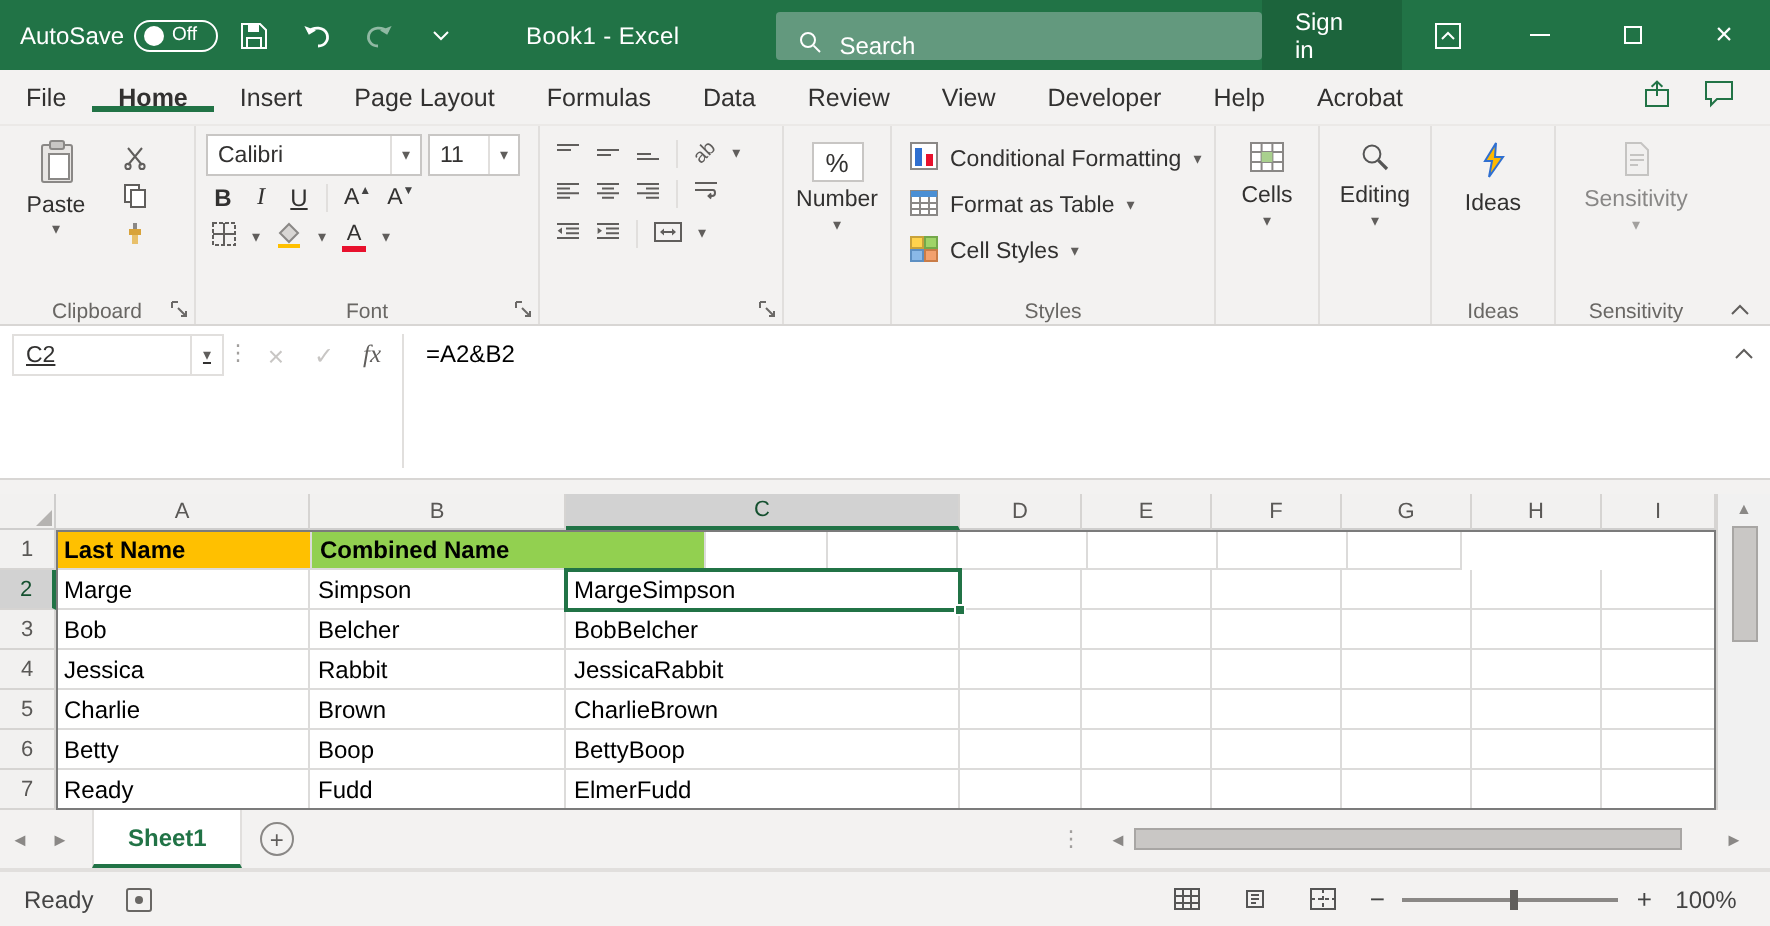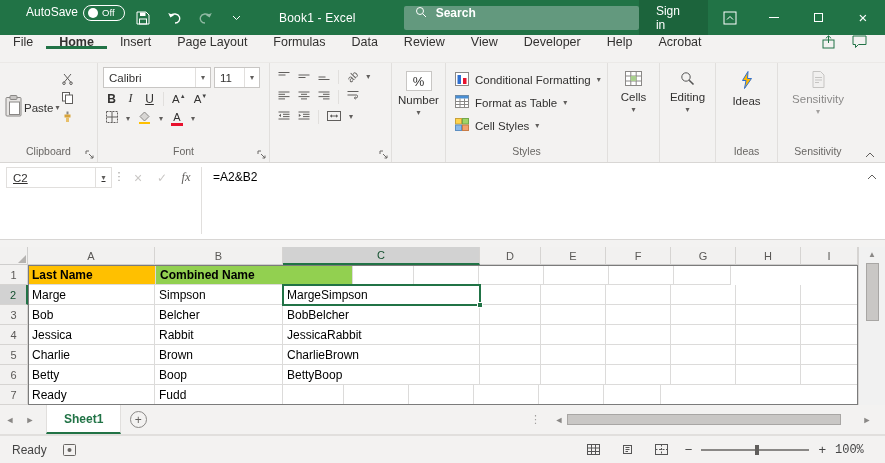--- a/index.html
+++ b/index.html
@@ -1,49 +1,49 @@
 <!DOCTYPE html>
 <html><head>
 <meta charset="utf-8">
 <style>
   *{margin:0;padding:0;box-sizing:border-box;}
   body{width:885px;height:463px;font-family:"Liberation Sans","DejaVu Sans",sans-serif;font-size:12px;color:#333;background:#fff;overflow:hidden;}
   .app{width:885px;height:463px;display:flex;flex-direction:column;background:#fff;overflow:hidden;}
 
   
   .titlebar{flex:0 0 35px;background:#217346;display:flex;align-items:center;color:#fff;font-size:12px;}
-  .tb-left{display:flex;gap:5px;padding-left:26px;}
+  .tb-left{display:flex;align-items:center;gap:5px;padding-left:10px;}
   .toggle{width:42px;height:16px;border:1px solid #fff;border-radius:9px;display:flex;align-items:center;padding:1px 4px;gap:4px;cursor:default;}
   .knob{width:10px;height:10px;border-radius:50%;background:#fff;}
   .tstate{font-size:9.5px;line-height:10px;}
   .tb-icon{width:26px;height:26px;display:flex;align-items:center;justify-content:center;}
   .dim{opacity:.5;}
   .tb-title{margin-left:30px;letter-spacing:.2px;white-space:nowrap;}
-  .search{margin-left:48px;width:243px;height:24px;background:#63997e;border-radius:2px;display:flex;align-items:flex-start;gap:9px;padding-left:11px;color:#fff;font-weight:bold;}
+  .search{margin-left:48px;width:243px;height:24px;background:#63997e;border-radius:2px;display:flex;align-items:flex-end;gap:9px;padding-left:11px;color:#fff;}
   .tb-right{margin-left:auto;display:flex;align-items:stretch;height:35px;}
   .signin{display:flex;align-items:center;padding:0 17px;background:rgba(0,0,0,.13);}
   .winbtn{width:46px;display:flex;align-items:center;justify-content:center;}
   .min-line{width:10px;height:1px;background:#fff;}
   .max-box{width:9px;height:9px;border:1px solid #fff;}
   .close-x{font-size:15px;line-height:15px;}
 
   
-  .tabsrow{flex:0 0 28px;background:#f3f2f1;display:flex;align-items:flex-start;font-size:12.5px;color:#323130;border-bottom:1px solid #ebe9e7;}
+  .tabsrow{flex:0 0 28px;background:#f3f2f1;display:flex;align-items:center;font-size:12.5px;color:#323130;border-bottom:1px solid #ebe9e7;}
   .rtab{display:flex;align-items:center;padding:0 13px;cursor:default;white-space:nowrap;}
   .rtab.selected{font-weight:bold;box-shadow:inset 0 -3px 0 #217346;}
   .tabs-right{margin-left:auto;display:flex;align-items:center;gap:16px;padding-right:18px;}
 
   
   .ribbon{flex:0 0 100px;background:#f3f2f1;display:flex;position:relative;border-bottom:1px solid #d8d6d4;}
   .rgroup{display:flex;flex-direction:column;border-right:1px solid #e1dfdd;position:relative;flex:0 0 auto;}
   .rg-content{flex:1;display:flex;padding:4px 5px 0;}
-  .rg-label{height:17px;display:flex;align-items:flex-start;justify-content:center;font-size:10.5px;color:#696764;}
+  .rg-label{height:17px;display:flex;align-items:flex-end;justify-content:center;font-size:10.5px;color:#696764;}
   .launcher{position:absolute;right:3px;bottom:3px;line-height:0;}
   .dd{font-size:8px;color:#605e5c;line-height:8px;}
-  .paste{width:46px;display:flex;flex-direction:row;align-items:center;gap:2px;padding-top:3px;}
+  .paste{width:46px;display:flex;flex-direction:column;align-items:center;gap:2px;padding-top:3px;}
   .paste .lbl{font-size:11.5px;color:#323130;}
   .clip-icons{display:flex;flex-direction:column;gap:6px;margin-left:8px;padding-top:5px;}
   .sicon{width:16px;height:13px;display:flex;align-items:center;justify-content:center;}
   .font-rows,.align-rows{display:flex;flex-direction:column;gap:1px;width:100%;}
   .combo-row{display:flex;gap:3px;}
   .combo{background:#fff;border:1px solid #c8c6c4;height:21px;display:flex;align-items:center;font-size:11.5px;color:#323130;}
   .combo .cv{flex:1;padding-left:5px;}
   .combo .cdd{width:15px;display:flex;align-items:center;justify-content:center;border-left:1px solid #e1dfdd;height:100%;}
   .icon-row{display:flex;align-items:center;gap:8px;padding-left:3px;height:19px;}
   .bi{font-size:12px;color:#323130;width:11px;text-align:center;}
@@ -117,21 +117,21 @@
   
   .statusbar{flex:1;background:#f3f2f1;display:flex;align-items:center;font-size:12px;color:#444;border-top:1px solid #e1dfdd;}
   .sb-mode{margin-left:12px;}
   .sb-icon{margin-left:16px;display:flex;}
   .sb-right{margin-left:auto;display:flex;align-items:center;gap:12px;padding-right:14px;}
   .viewbtn{display:flex;align-items:center;justify-content:center;width:22px;height:20px;}
   .zoomwrap{display:flex;align-items:center;gap:9px;}
   .zsym{font-size:13px;color:#444;}
   .zslider{width:108px;height:2px;background:#8a8886;position:relative;}
   .zthumb{position:absolute;left:50%;top:-4px;width:4px;height:10px;background:#605e5c;}
-  .zval{width:36px;text-align:left;font-family:Liberation Mono, monospace;}
+  .zval{width:36px;text-align:center;}
 </style>
 </head>
 <body>
 
 <div class="app">
 
   <div class="titlebar">
     <div class="tb-left">
       <span>AutoSave</span>
       <span class="toggle">
@@ -609,20 +609,21 @@
         <div class="cell cF"></div>
         <div class="cell cG"></div>
         <div class="cell cH"></div>
         <div class="cell cI"></div>
     </div>
 
     <div class="grow">
       <div class="rh">7</div>
       <div class="cell cA">Ready</div>
       <div class="cell cB">Fudd</div>
+      <div class="cell cC">ElmerFudd</div>
       <div class="cell cD"></div>
         <div class="cell cE"></div>
         <div class="cell cF"></div>
         <div class="cell cG"></div>
         <div class="cell cH"></div>
         <div class="cell cI"></div>
     </div>
 
     <div class="range-outline"></div>
     <div class="selbox">

